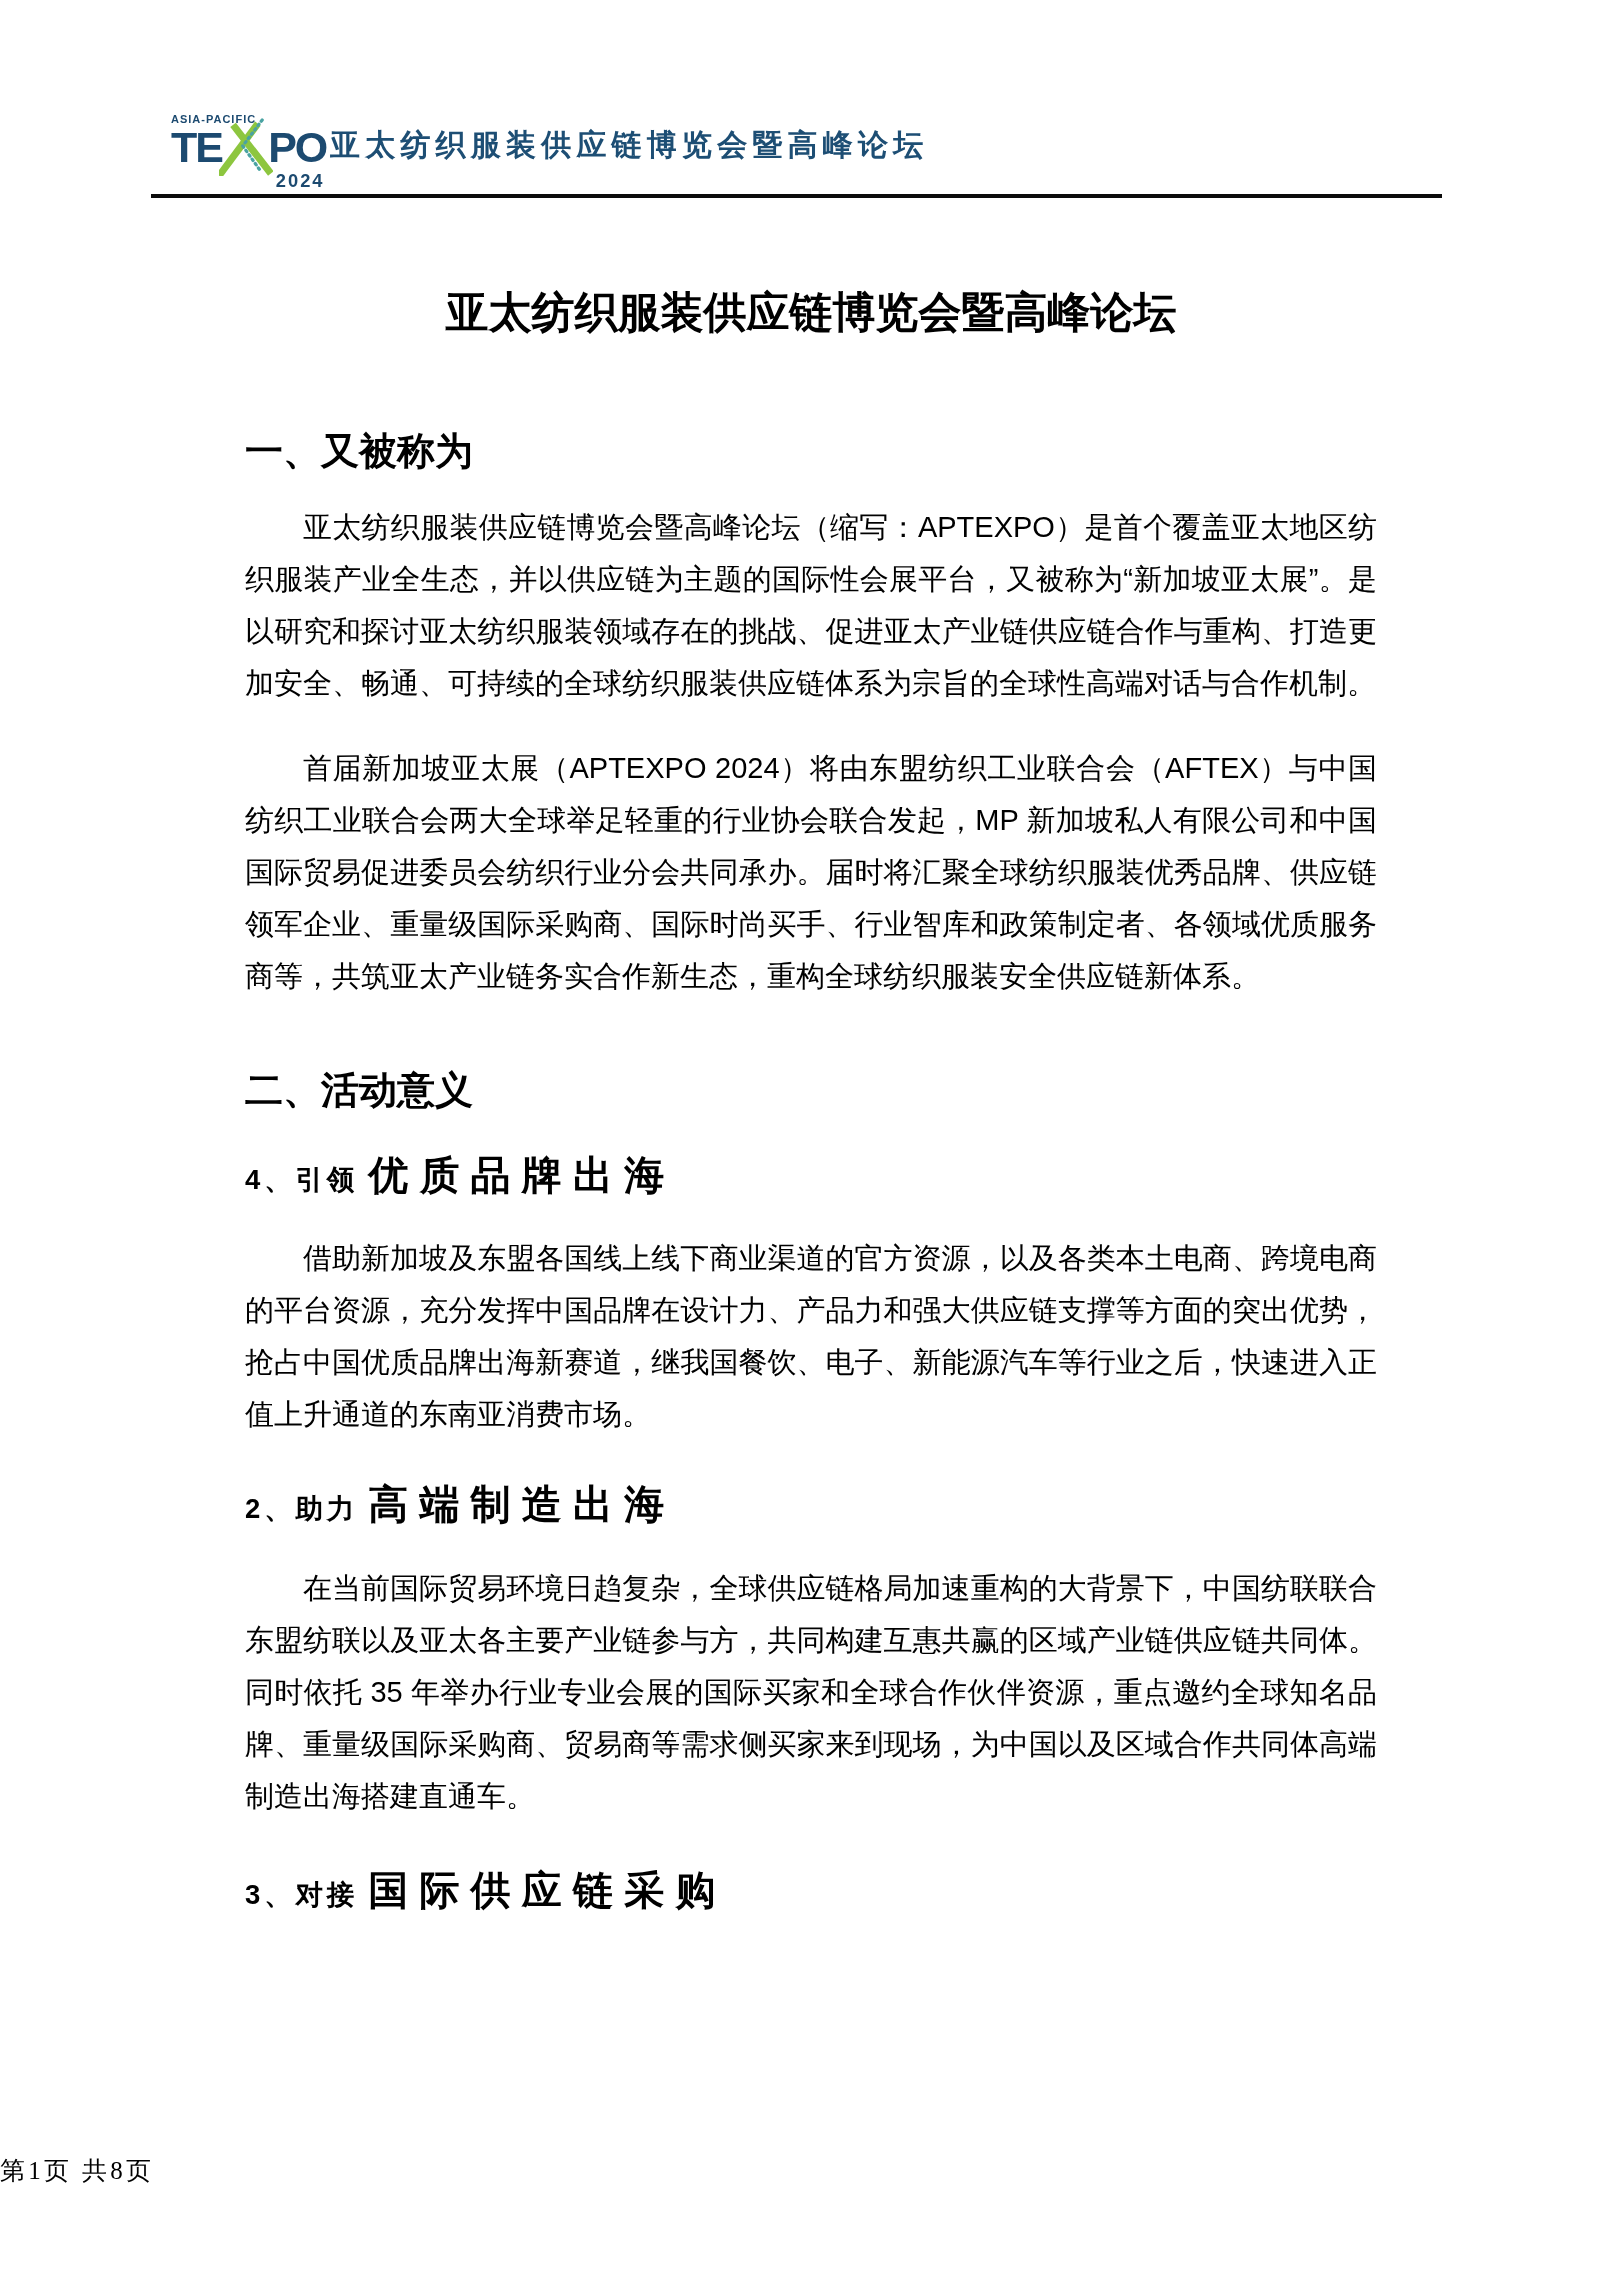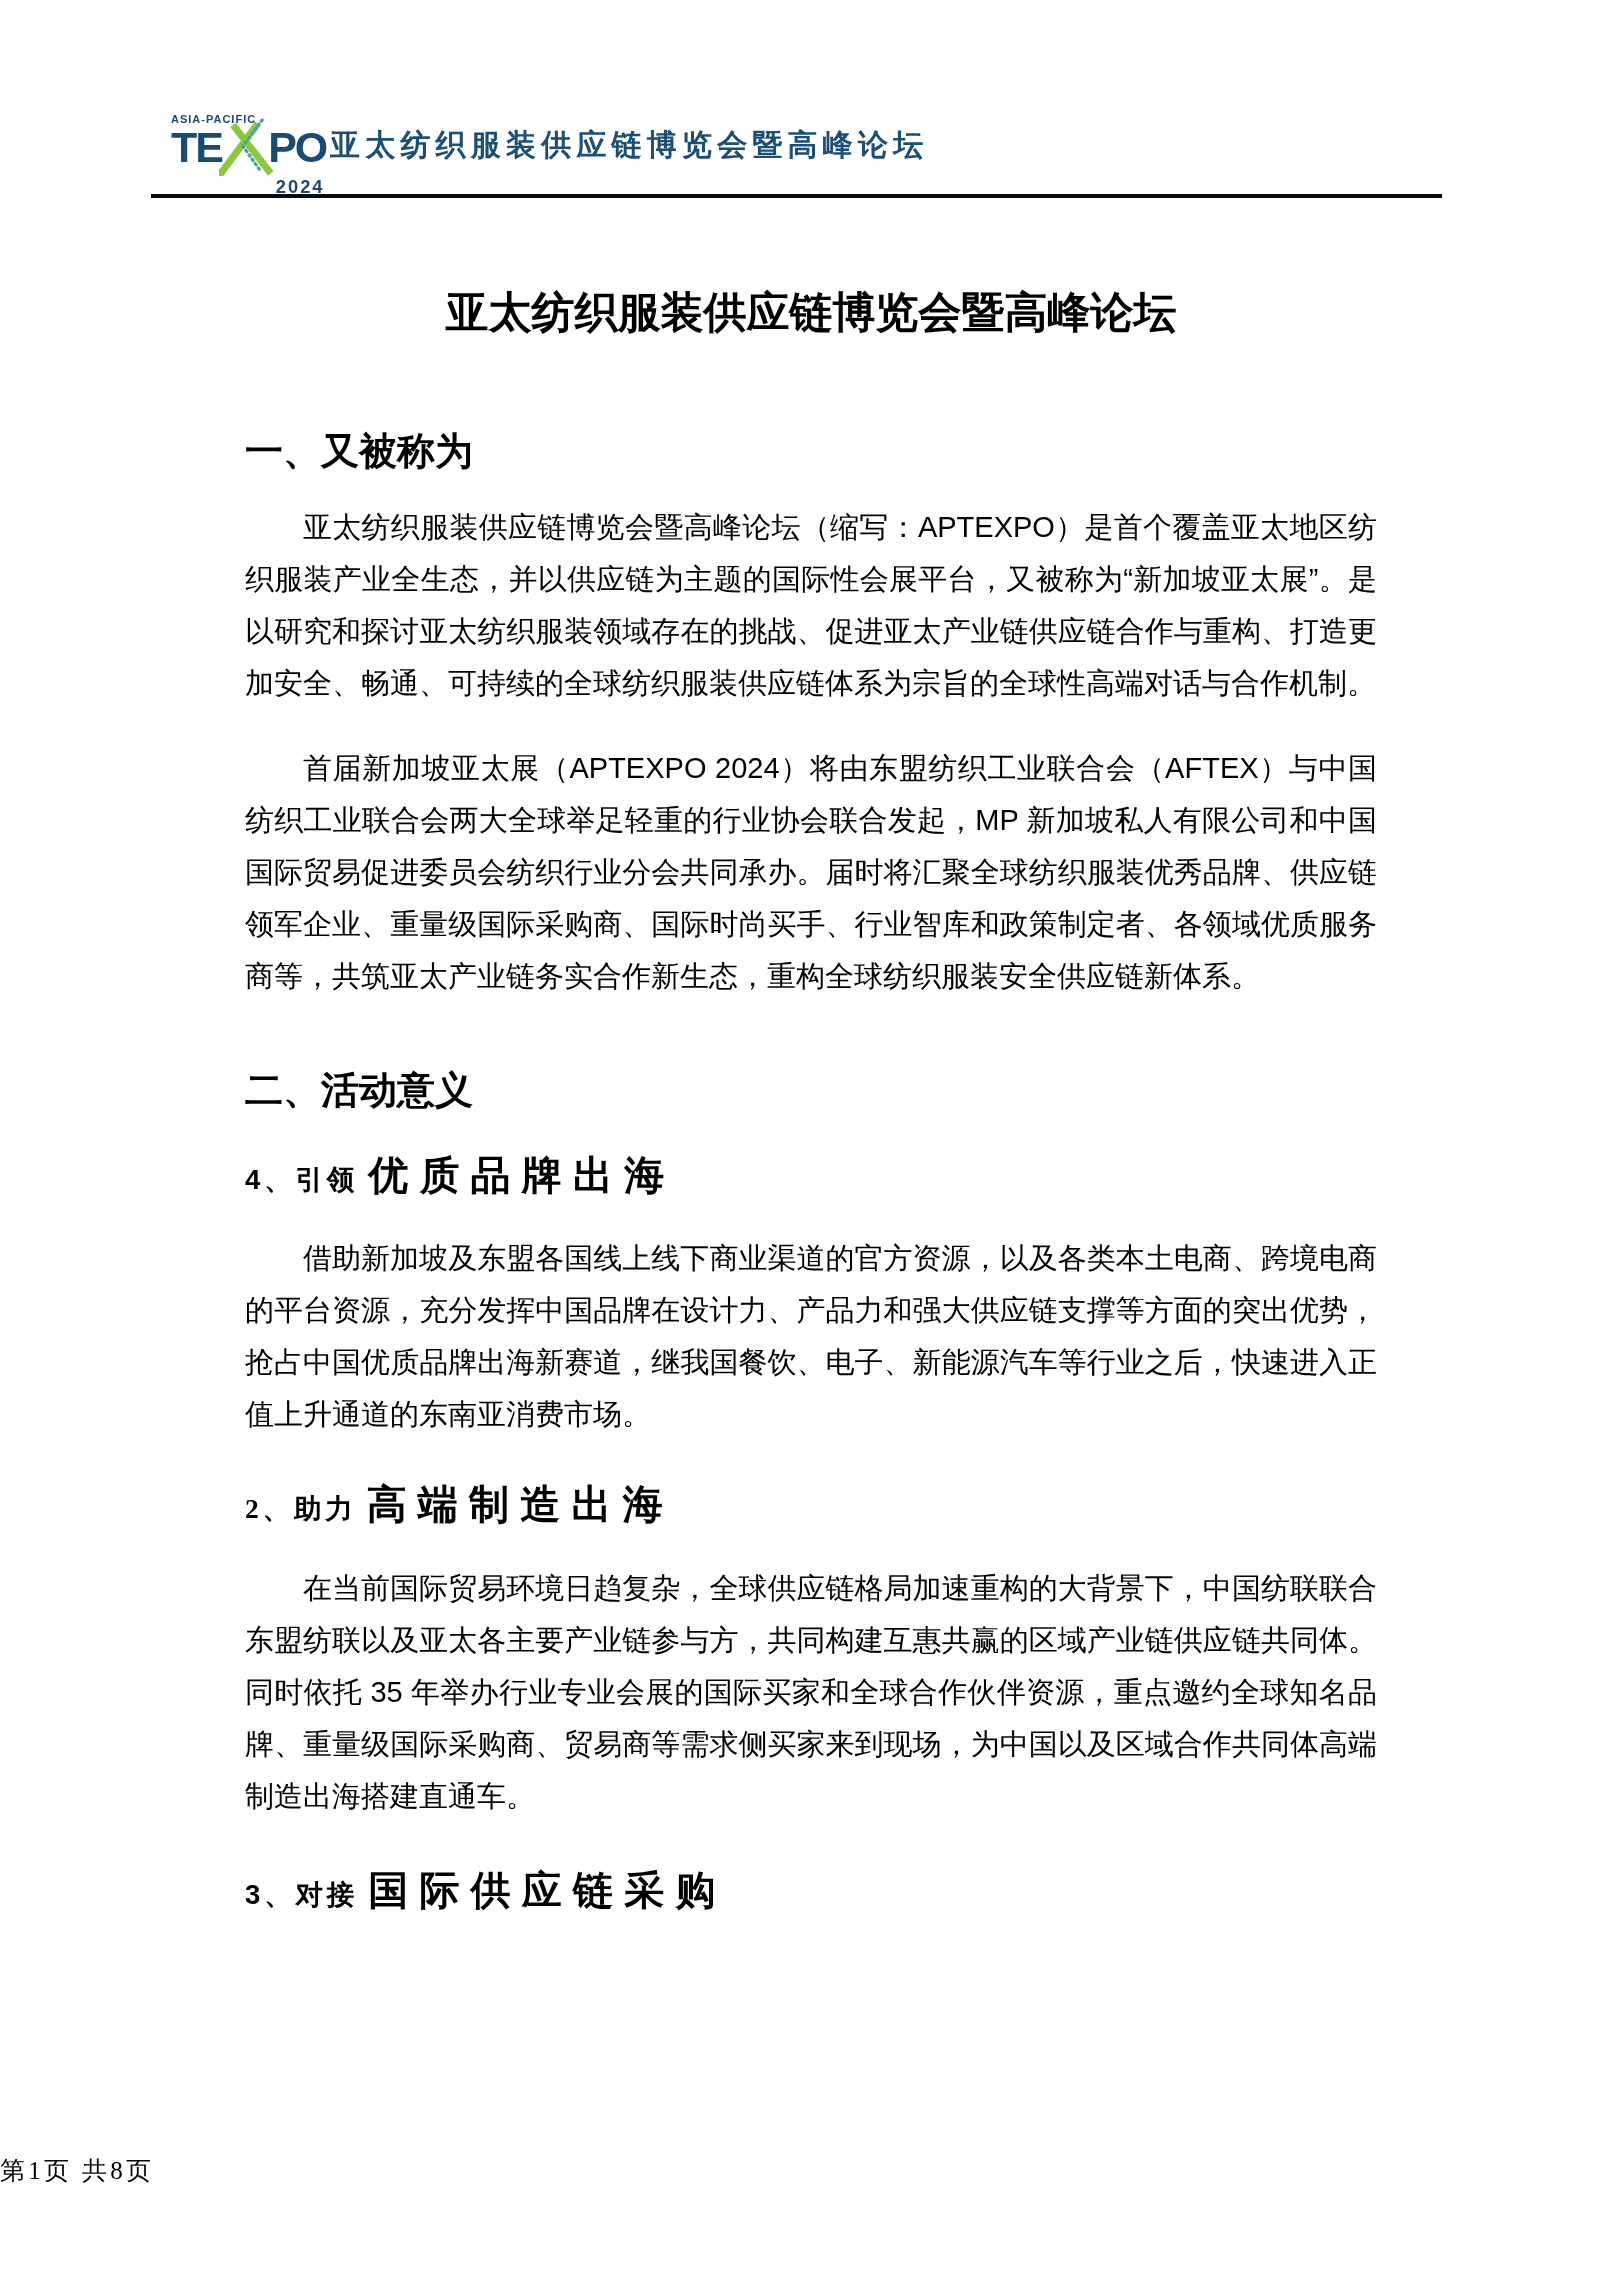--- a/index.html
+++ b/index.html
@@ -14,21 +14,21 @@
   }
 
   
   .logo{position:absolute;left:171px;top:113px;width:164px;}
   .logo-region{font-size:11px;font-weight:700;letter-spacing:1px;color:#1C4A70;line-height:13px;}
   .logo-word{display:flex;align-items:flex-end;height:37px;margin-top:2px;}
   .logo-te,.logo-po{font-size:43px;line-height:35px;font-weight:800;letter-spacing:-2px;color:#1C4A70;}
   .logo-x{width:54px;height:58px;margin:0 -5.2px -10.5px -2.6px;flex:0 0 auto;}
   .logo-x .x-slash,.logo-x .x-back{stroke:#8DC63F;stroke-width:13;fill:none;stroke-linecap:square;}
   .logo-x .x-chain{stroke:#4AA3A2;stroke-width:6;fill:none;stroke-linecap:round;stroke-dasharray:3 7;}
-  .logo-year{font-size:18.3px;font-weight:800;letter-spacing:2px;color:#1C4A70;text-align:right;padding-right:10.5px;margin-top:11px;}
+  .logo-year{font-size:18.3px;font-weight:800;letter-spacing:2px;color:#1C4A70;text-align:right;padding-right:10.5px;margin-top:5px;}
 
   .hdr-titles{position:absolute;left:330px;top:126px;}
   .hdr-zh{font-size:30px;line-height:37px;font-weight:700;letter-spacing:5.2px;color:#1D4E74;}
   .hdr-en{font-size:21.6px;line-height:26px;font-weight:700;color:#1D4E74;margin-top:3.3px;}
 
   .hdr-rule{position:absolute;left:151px;top:194px;width:1291px;height:3.9px;background:#0b0b0b;}
 
   
   .content{position:absolute;left:245px;top:249px;width:1132px;}
   .doc-title{margin:36px 0 0;font-size:43px;line-height:54px;font-weight:700;text-align:center;}
@@ -38,21 +38,21 @@
   .sec-1{margin-top:84px;}
   .sec-2{margin-top:60px;}
 
   .para{font-size:29px;line-height:52px;text-align:justify;text-indent:2em;margin:0;}
   .para-a{margin-top:22px;}
   .para-b{margin-top:33px;}
   .para-c{margin-top:29.4px;}
 
   .sub-heading{margin:0;}
   .sub-1{margin-top:30px;}
-  .sub-2{margin-top:37px;font-family:Liberation Serif, serif;}
+  .sub-2{margin-top:37px;}
   .sub-3{margin-top:41px;}
   .sub-label{font-size:27.5px;font-weight:700;letter-spacing:0.14em;}
   .sub-title{font-size:40px;font-weight:700;letter-spacing:0.28em;margin-left:10px;}
 
   
   .pg-footer{
     position:absolute;left:0;right:0;top:2154px;
     text-align:left;
     font-family:"Liberation Serif","DejaVu Serif",serif;
     font-size:25px;letter-spacing:3.3px;color:#000;

